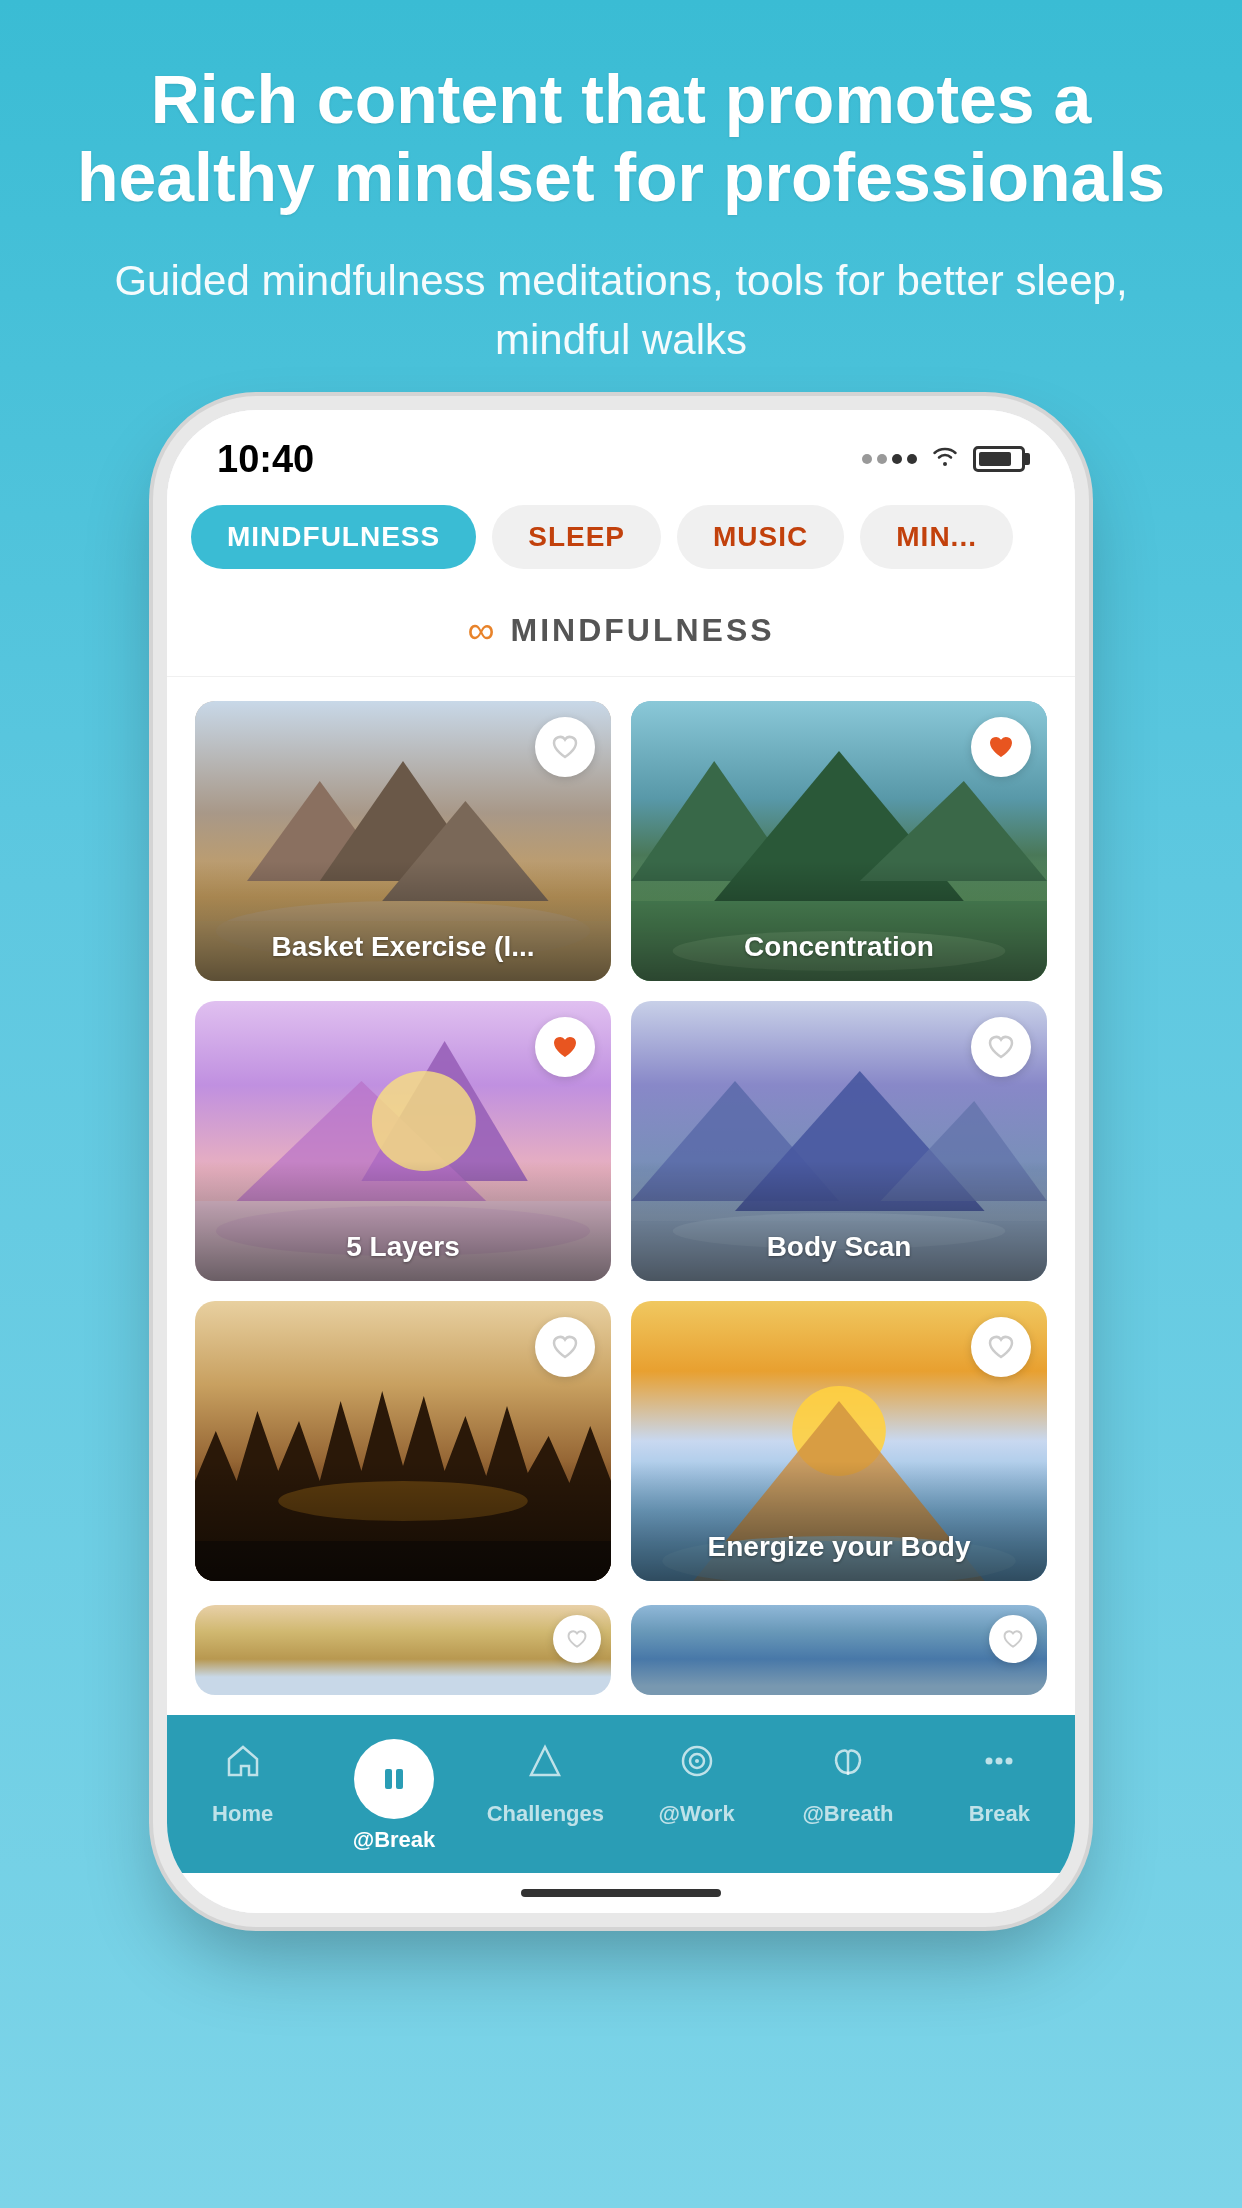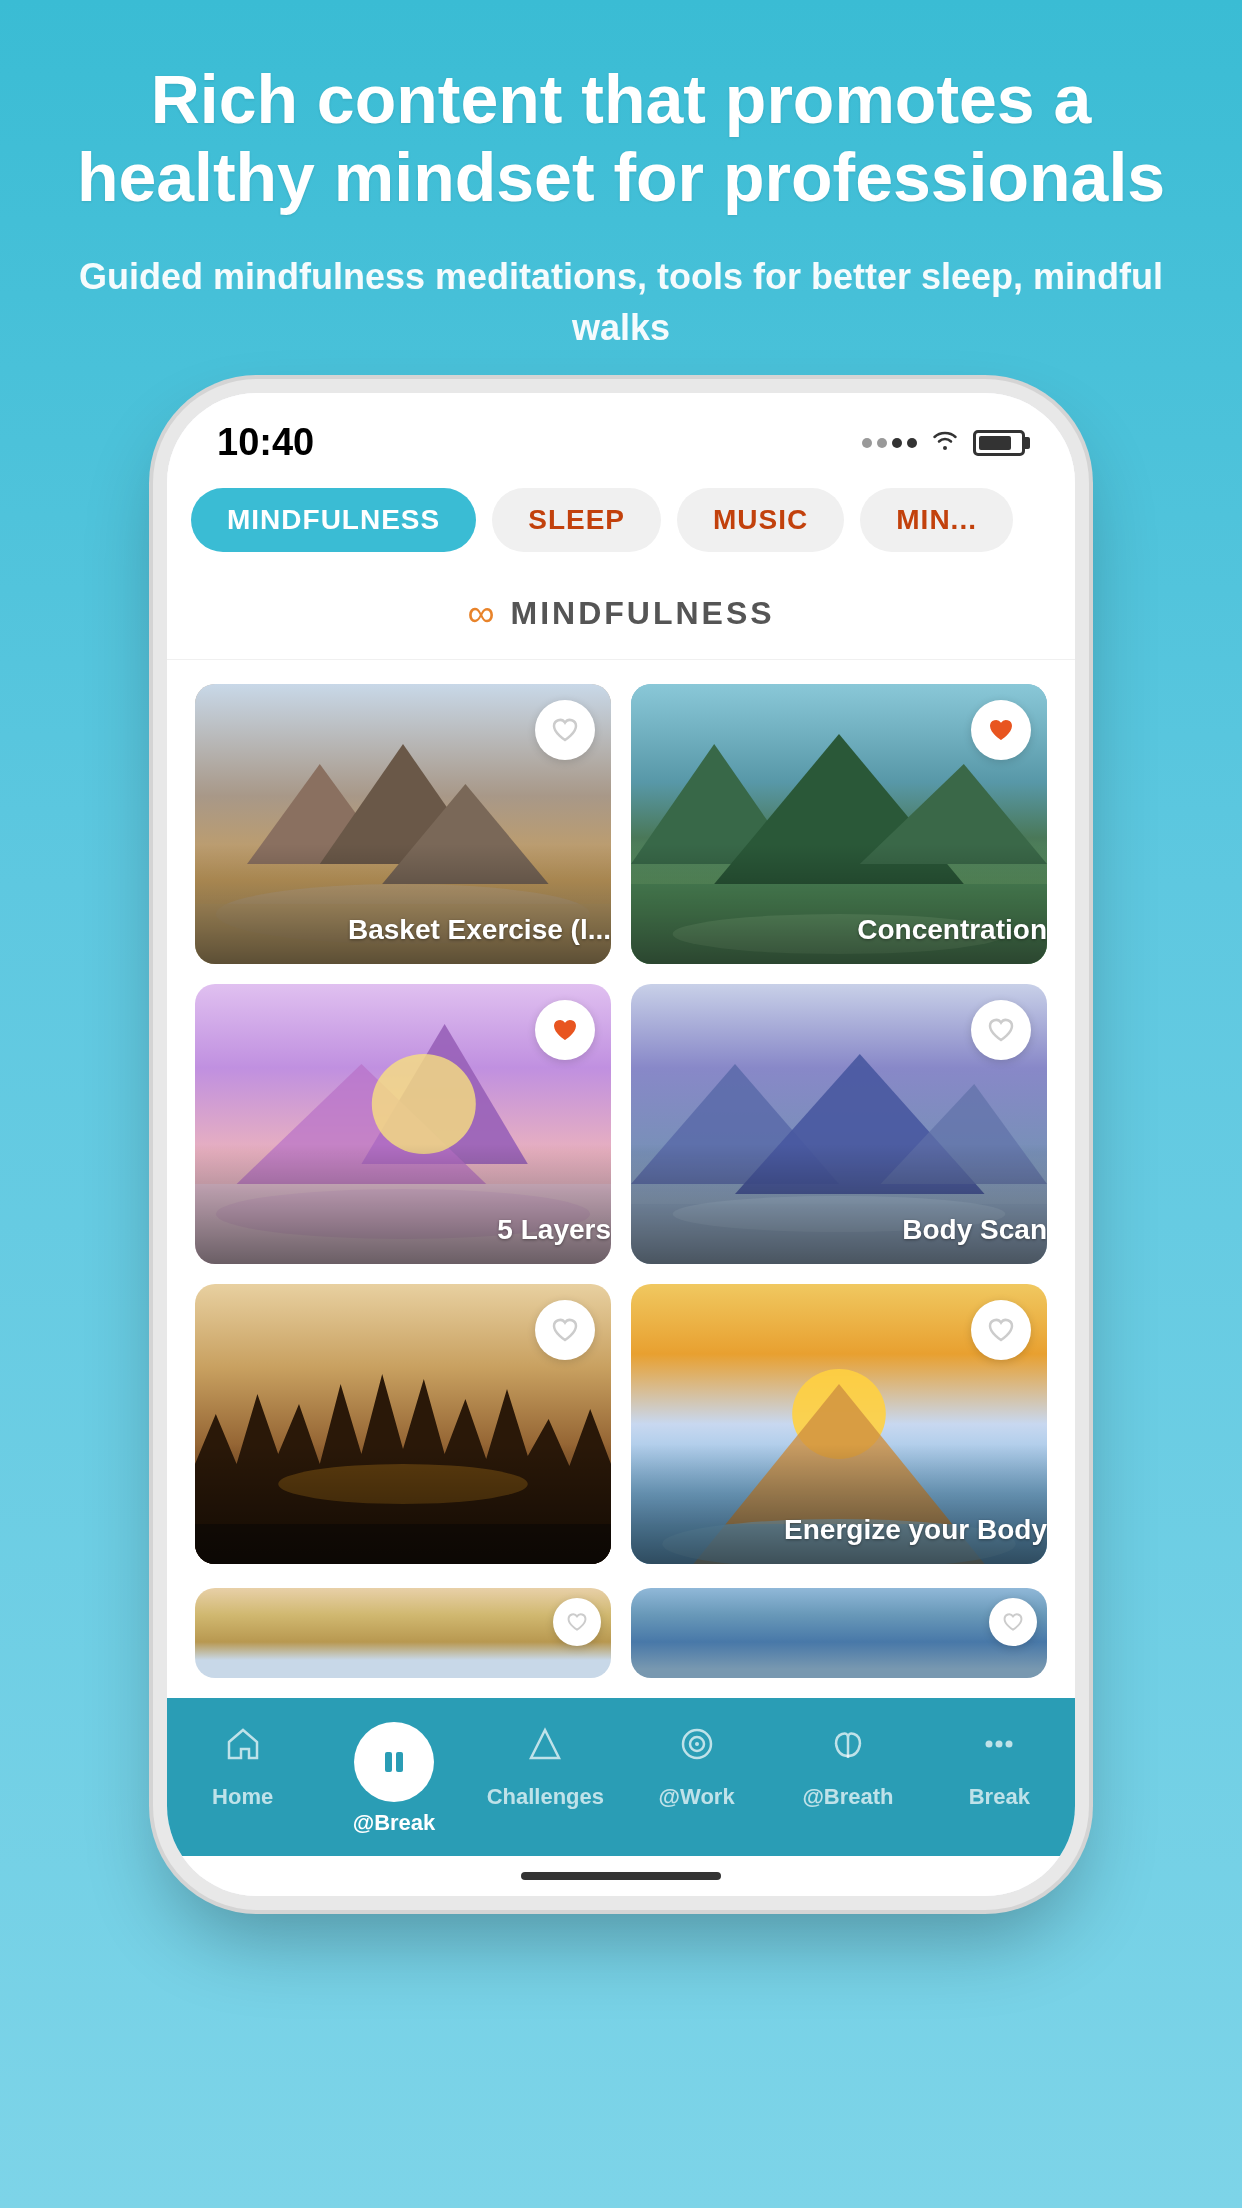--- a/index.html
+++ b/index.html
@@ -23,22 +23,22 @@
 
     .header-title {
       font-size: 68px;
       font-weight: 800;
       line-height: 1.15;
       margin-bottom: 36px;
       text-shadow: 0 1px 3px rgba(0,0,0,0.1);
     }
 
     .header-subtitle {
-      font-size: 36px;
-      font-weight: 700;
+      font-size: 42px;
+      font-weight: 400;
       line-height: 1.4;
       opacity: 0.95;
     }
 
     .phone-wrapper {
       position: relative;
       width: 920px;
       flex: 1;
       display: flex;
       align-items: flex-start;
@@ -235,21 +235,21 @@
       right: 0;
       height: 120px;
       background: linear-gradient(transparent, rgba(0,0,0,0.55));
     }
 
     .card-label {
       position: absolute;
       bottom: 18px;
       left: 0;
       right: 0;
-      text-align: right;
+      text-align: center;
       color: white;
       font-size: 28px;
       font-weight: 600;
       text-shadow: 0 1px 3px rgba(0,0,0,0.4);
       margin-top: 28px;
     }
 
     .heart-btn {
       position: absolute;
       top: 16px;

